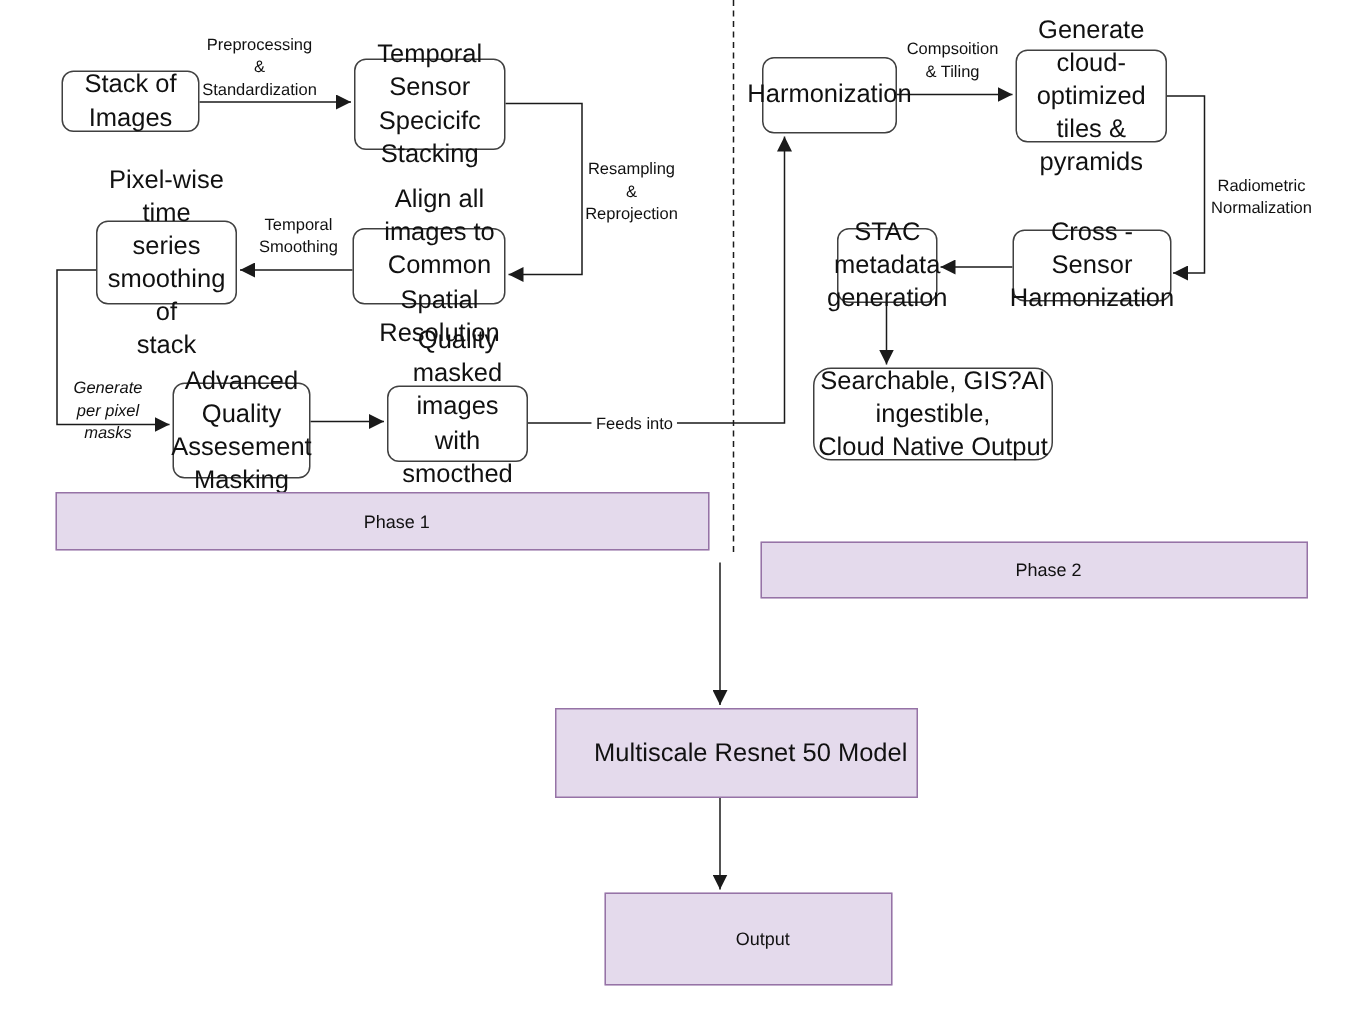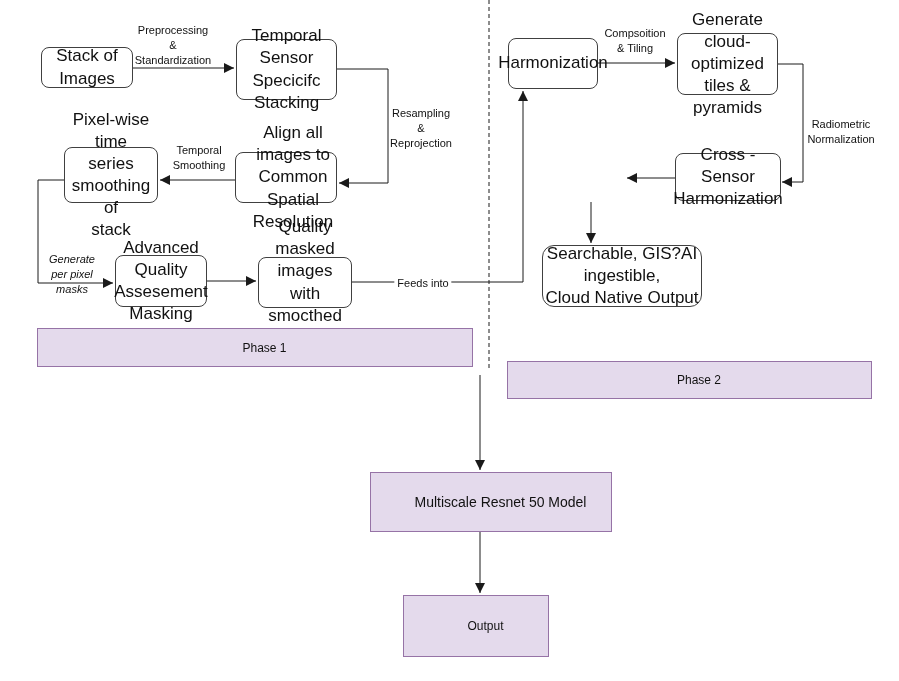--- a/index.html
+++ b/index.html
@@ -70,48 +70,51 @@
 Specicifc Stacking</div>
 
   <div class="node" style="left:235px;top:152px;width:102px;height:51px;padding-left:16px;">Align all images to
 Common Spatial
 Resolution</div>
 
   <div class="node" style="left:64px;top:147px;width:94px;height:56px;">Pixel-wise time
 series smoothing of
 stack</div>
 
-  <div class="node" style="left:115px;top:255px;width:92px;height:52px;">Advanced Quality
+  <div class="node" style="left:115px;top:255px;width:92px;height:64px;">Advanced Quality
 Assesement
 Masking</div>
 
   <div class="node" style="left:258px;top:257px;width:94px;height:51px;">Quality masked
 images with
 smocthed stacks</div>
 
   <div class="node" style="left:508px;top:38px;width:90px;height:51px;">Harmonization</div>
 
   <div class="node" style="left:677px;top:33px;width:101px;height:62px;">Generate cloud-
 optimized tiles &amp;
 pyramids</div>
 
   <div class="node" style="left:675px;top:153px;width:106px;height:48px;">Cross - Sensor
 Harmonization</div>
 
+  <div class="node" style="left:558px;top:152px;width:67px;height:50px;">STAC
+metadata
+generation</div>
 
   <div class="node big-radius" style="left:542px;top:245px;width:160px;height:62px;">Searchable, GIS?AI ingestible,
 Cloud Native Output</div>
 
   <div class="pnode" style="left:37px;top:328px;width:436px;height:39px;">Phase 1</div>
 
   <div class="pnode" style="left:507px;top:329px;width:365px;height:38px;margin-top:32px;">Phase 2</div>
 
-  <div class="pnode" style="left:370px;top:472px;width:242px;height:60px;font-size:14px;">Multiscale Resnet 50 Model</div>
+  <div class="pnode" style="left:370px;top:472px;width:242px;height:60px;font-size:17px;">Multiscale Resnet 50 Model</div>
 
-  <div class="pnode" style="left:403px;top:595px;width:146px;height:62px;">Output</div>
+  <div class="pnode" style="left:403px;top:595px;width:192px;height:62px;">Output</div>
 
   <div class="elabel" style="left:173px;top:23px;">Preprocessing
 &amp;
 Standardization</div>
 
   <div class="elabel" style="left:421px;top:106px;">Resampling
 &amp;
 Reprojection</div>
 
   <div class="elabel" style="left:199px;top:143px;">Temporal

